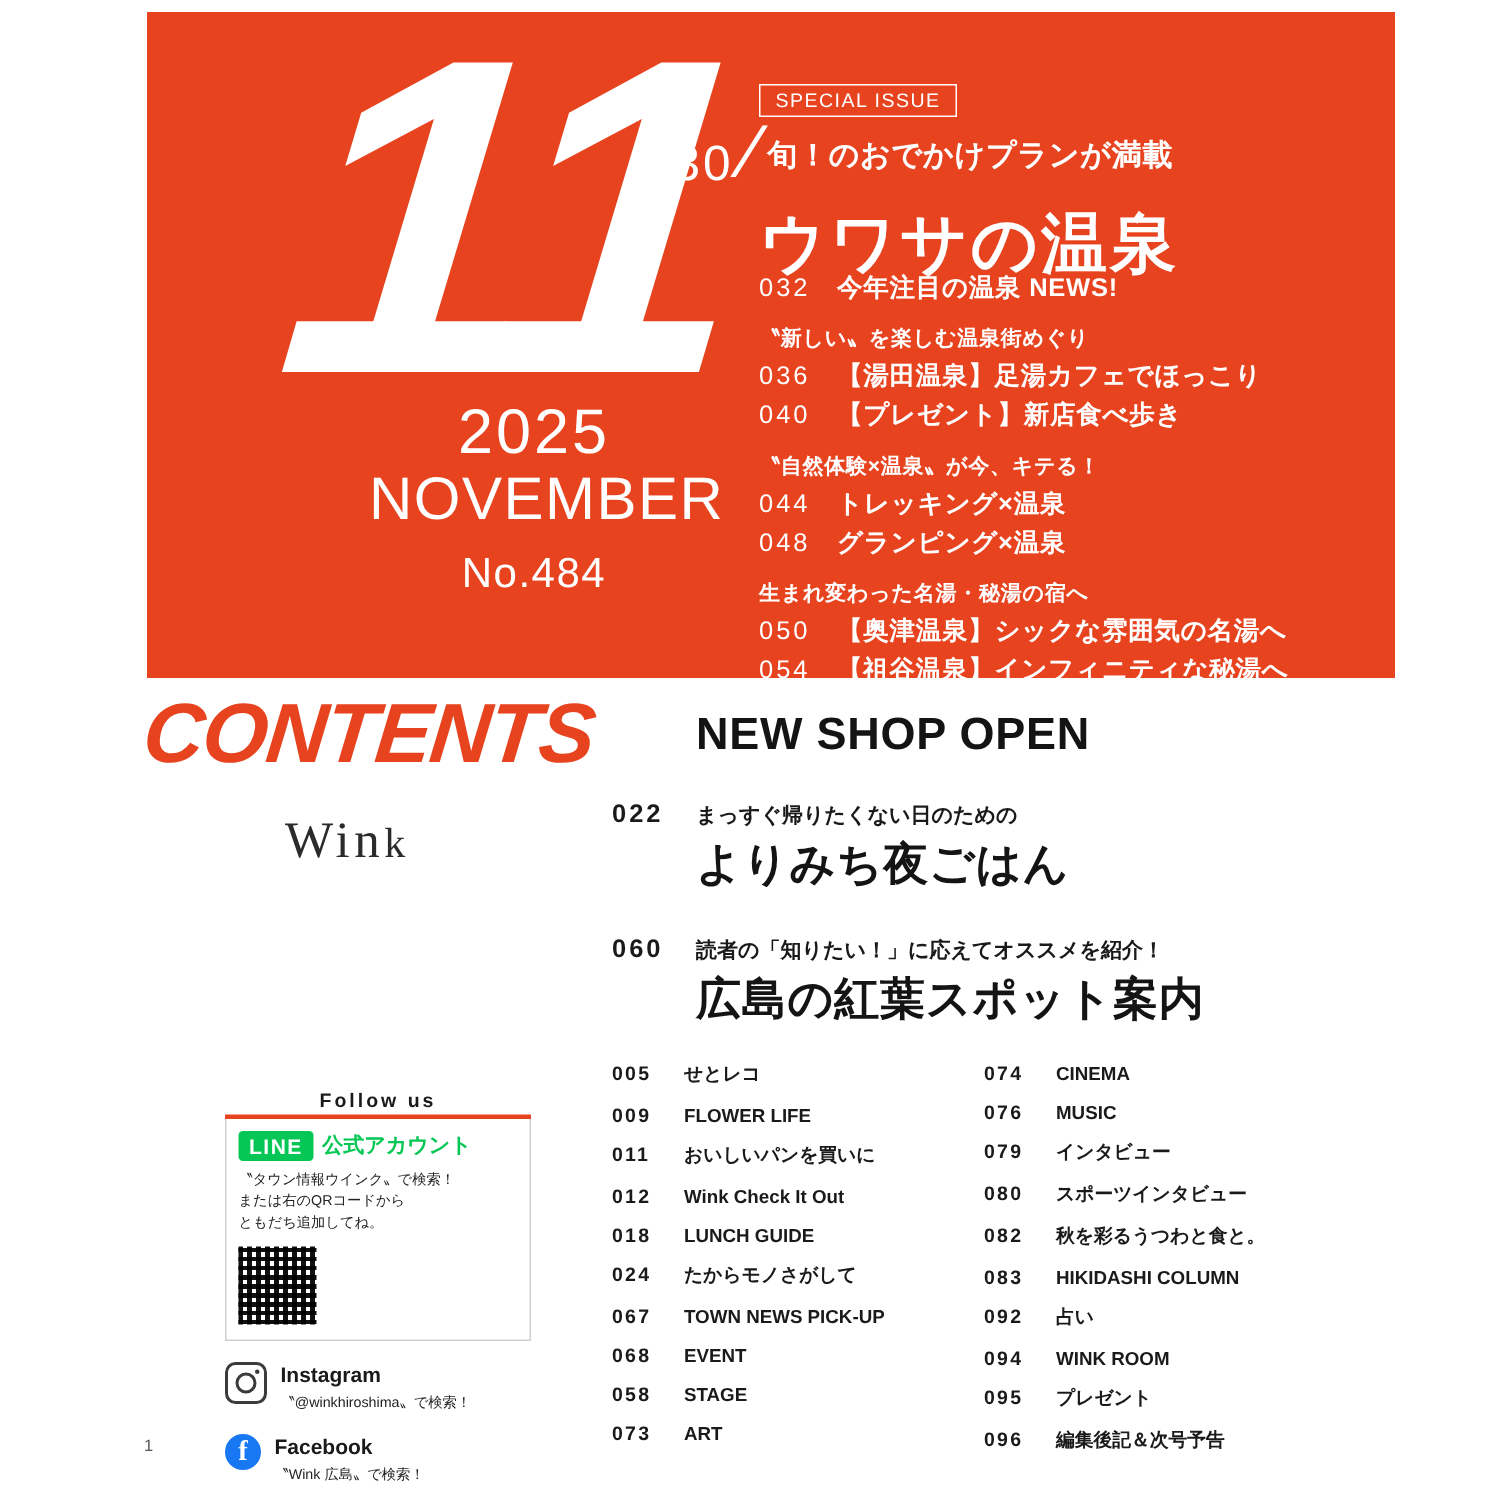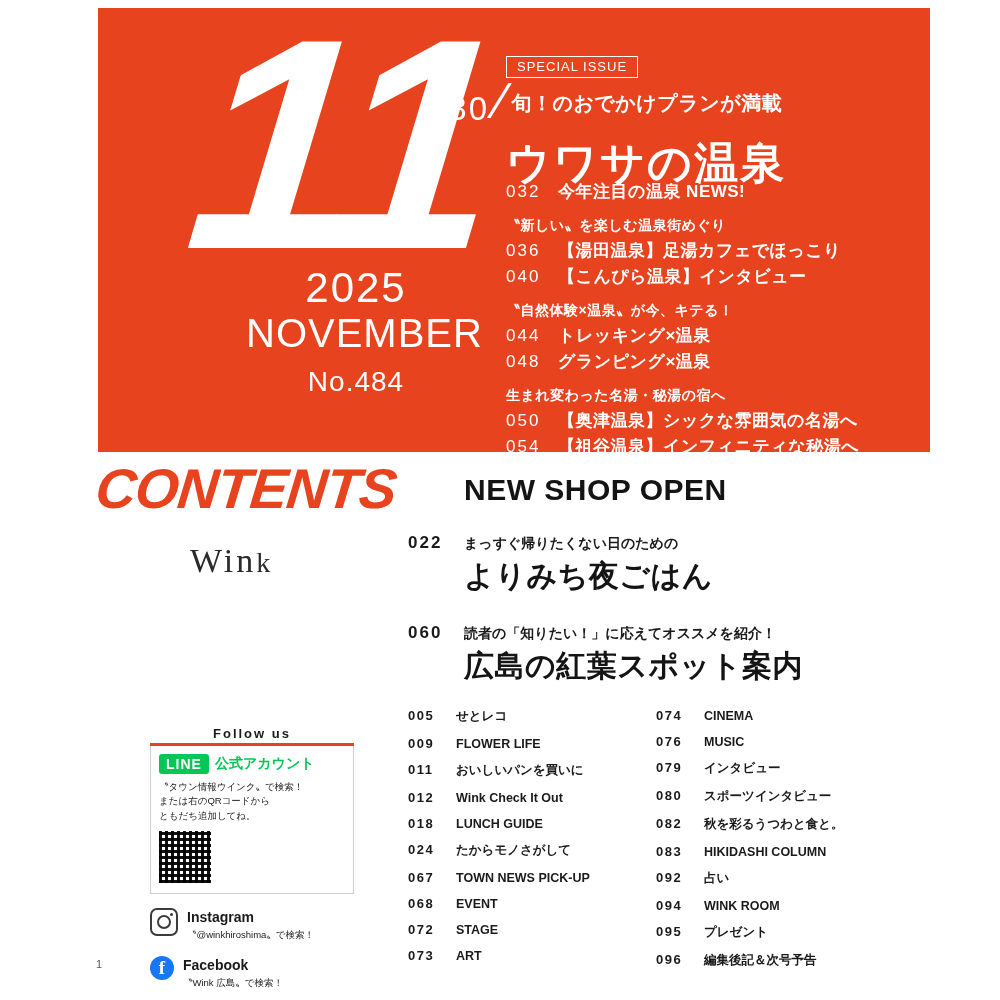--- a/index.html
+++ b/index.html
@@ -393,21 +393,21 @@
       <span class="toc-o-txt">今年注目の温泉 NEWS!</span>
     </div>
 
     <div class="toc-o-head">〝新しい〟を楽しむ温泉街めぐり</div>
     <div class="toc-o-row">
       <span class="toc-o-num">036</span>
       <span class="toc-o-txt">【湯田温泉】足湯カフェでほっこり</span>
     </div>
     <div class="toc-o-row">
       <span class="toc-o-num">040</span>
-      <span class="toc-o-txt">【こんぴら温泉】インタビュー</span>
+      <span class="toc-o-txt">【プレゼント】新店食べ歩き</span>
     </div>
 
     <div class="toc-o-head">〝自然体験×温泉〟が今、キテる！</div>
     <div class="toc-o-row">
       <span class="toc-o-num">044</span>
       <span class="toc-o-txt">トレッキング×温泉</span>
     </div>
     <div class="toc-o-row">
       <span class="toc-o-num">048</span>
       <span class="toc-o-txt">グランピング×温泉</span>
@@ -482,21 +482,21 @@
       </div>
     <div class="st-row">
         <span class="st-num">067</span>
         <span class="st-txt">TOWN NEWS PICK-UP</span>
       </div>
     <div class="st-row">
         <span class="st-num">068</span>
         <span class="st-txt">EVENT</span>
       </div>
     <div class="st-row">
-        <span class="st-num">072</span>
+        <span class="st-num">058</span>
         <span class="st-txt">STAGE</span>
       </div>
     <div class="st-row">
         <span class="st-num">073</span>
         <span class="st-txt">ART</span>
       </div>
   </div>
 
   <div class="st-col">
     <div class="st-row">

